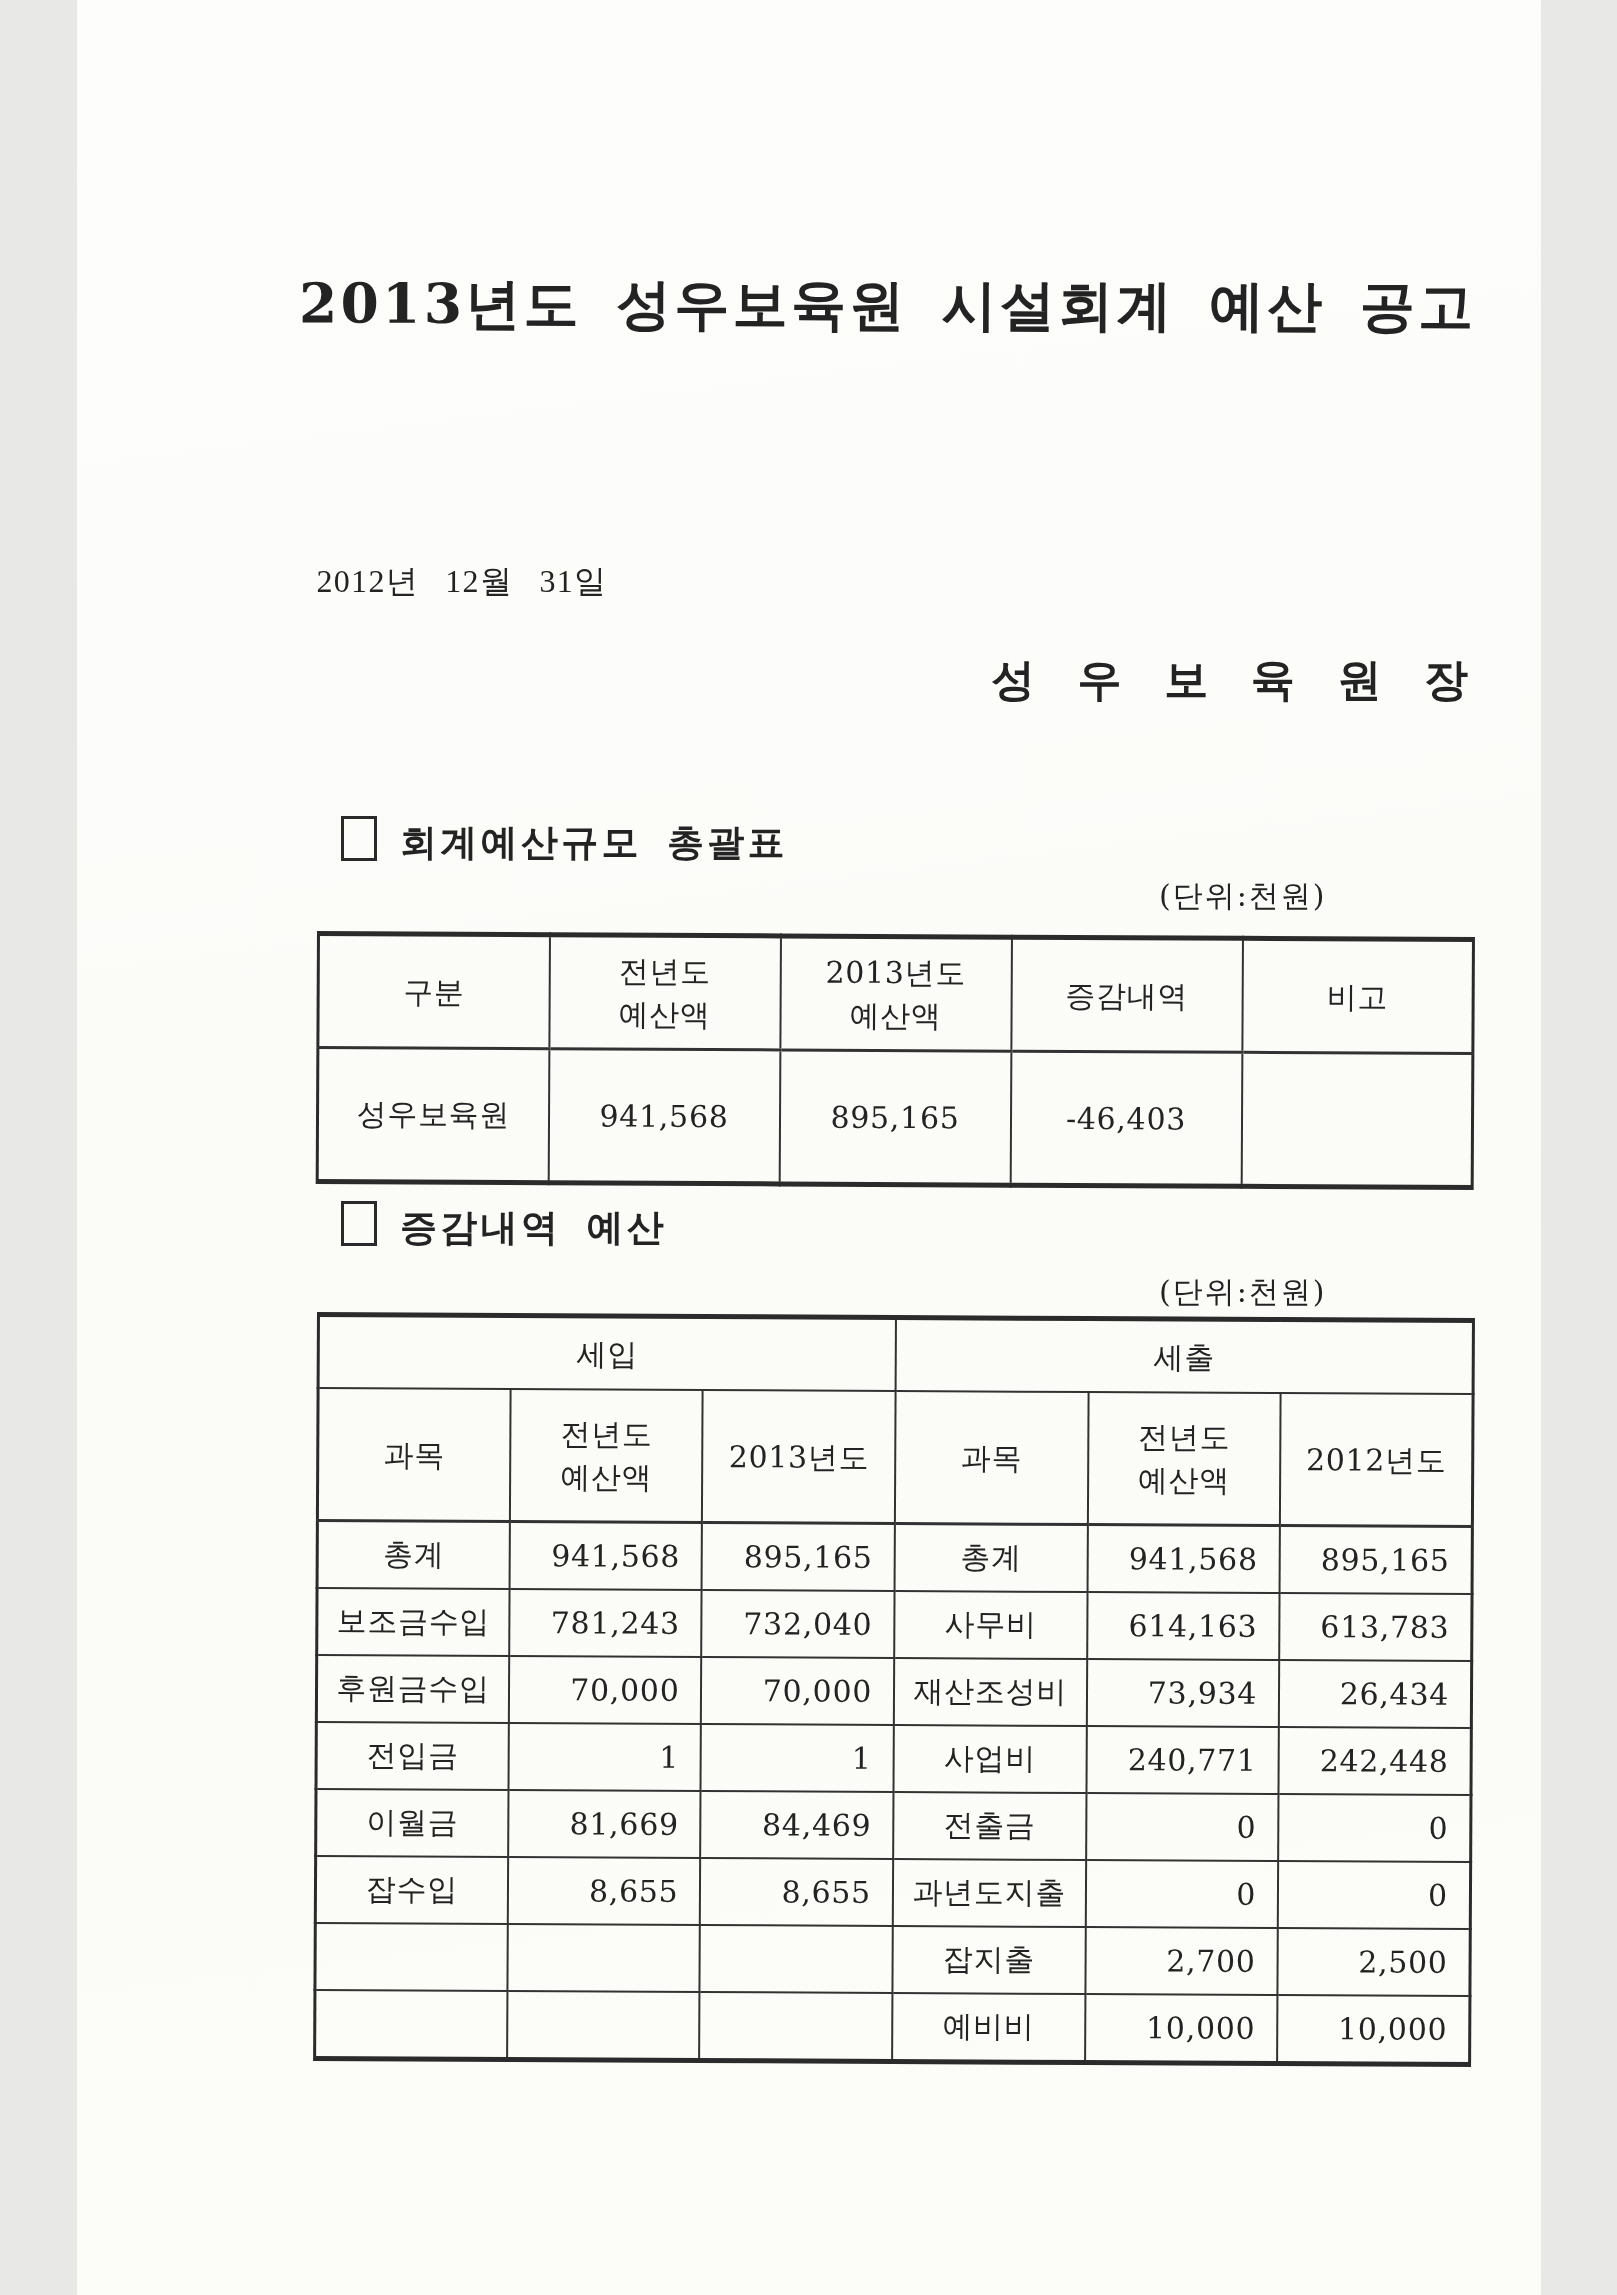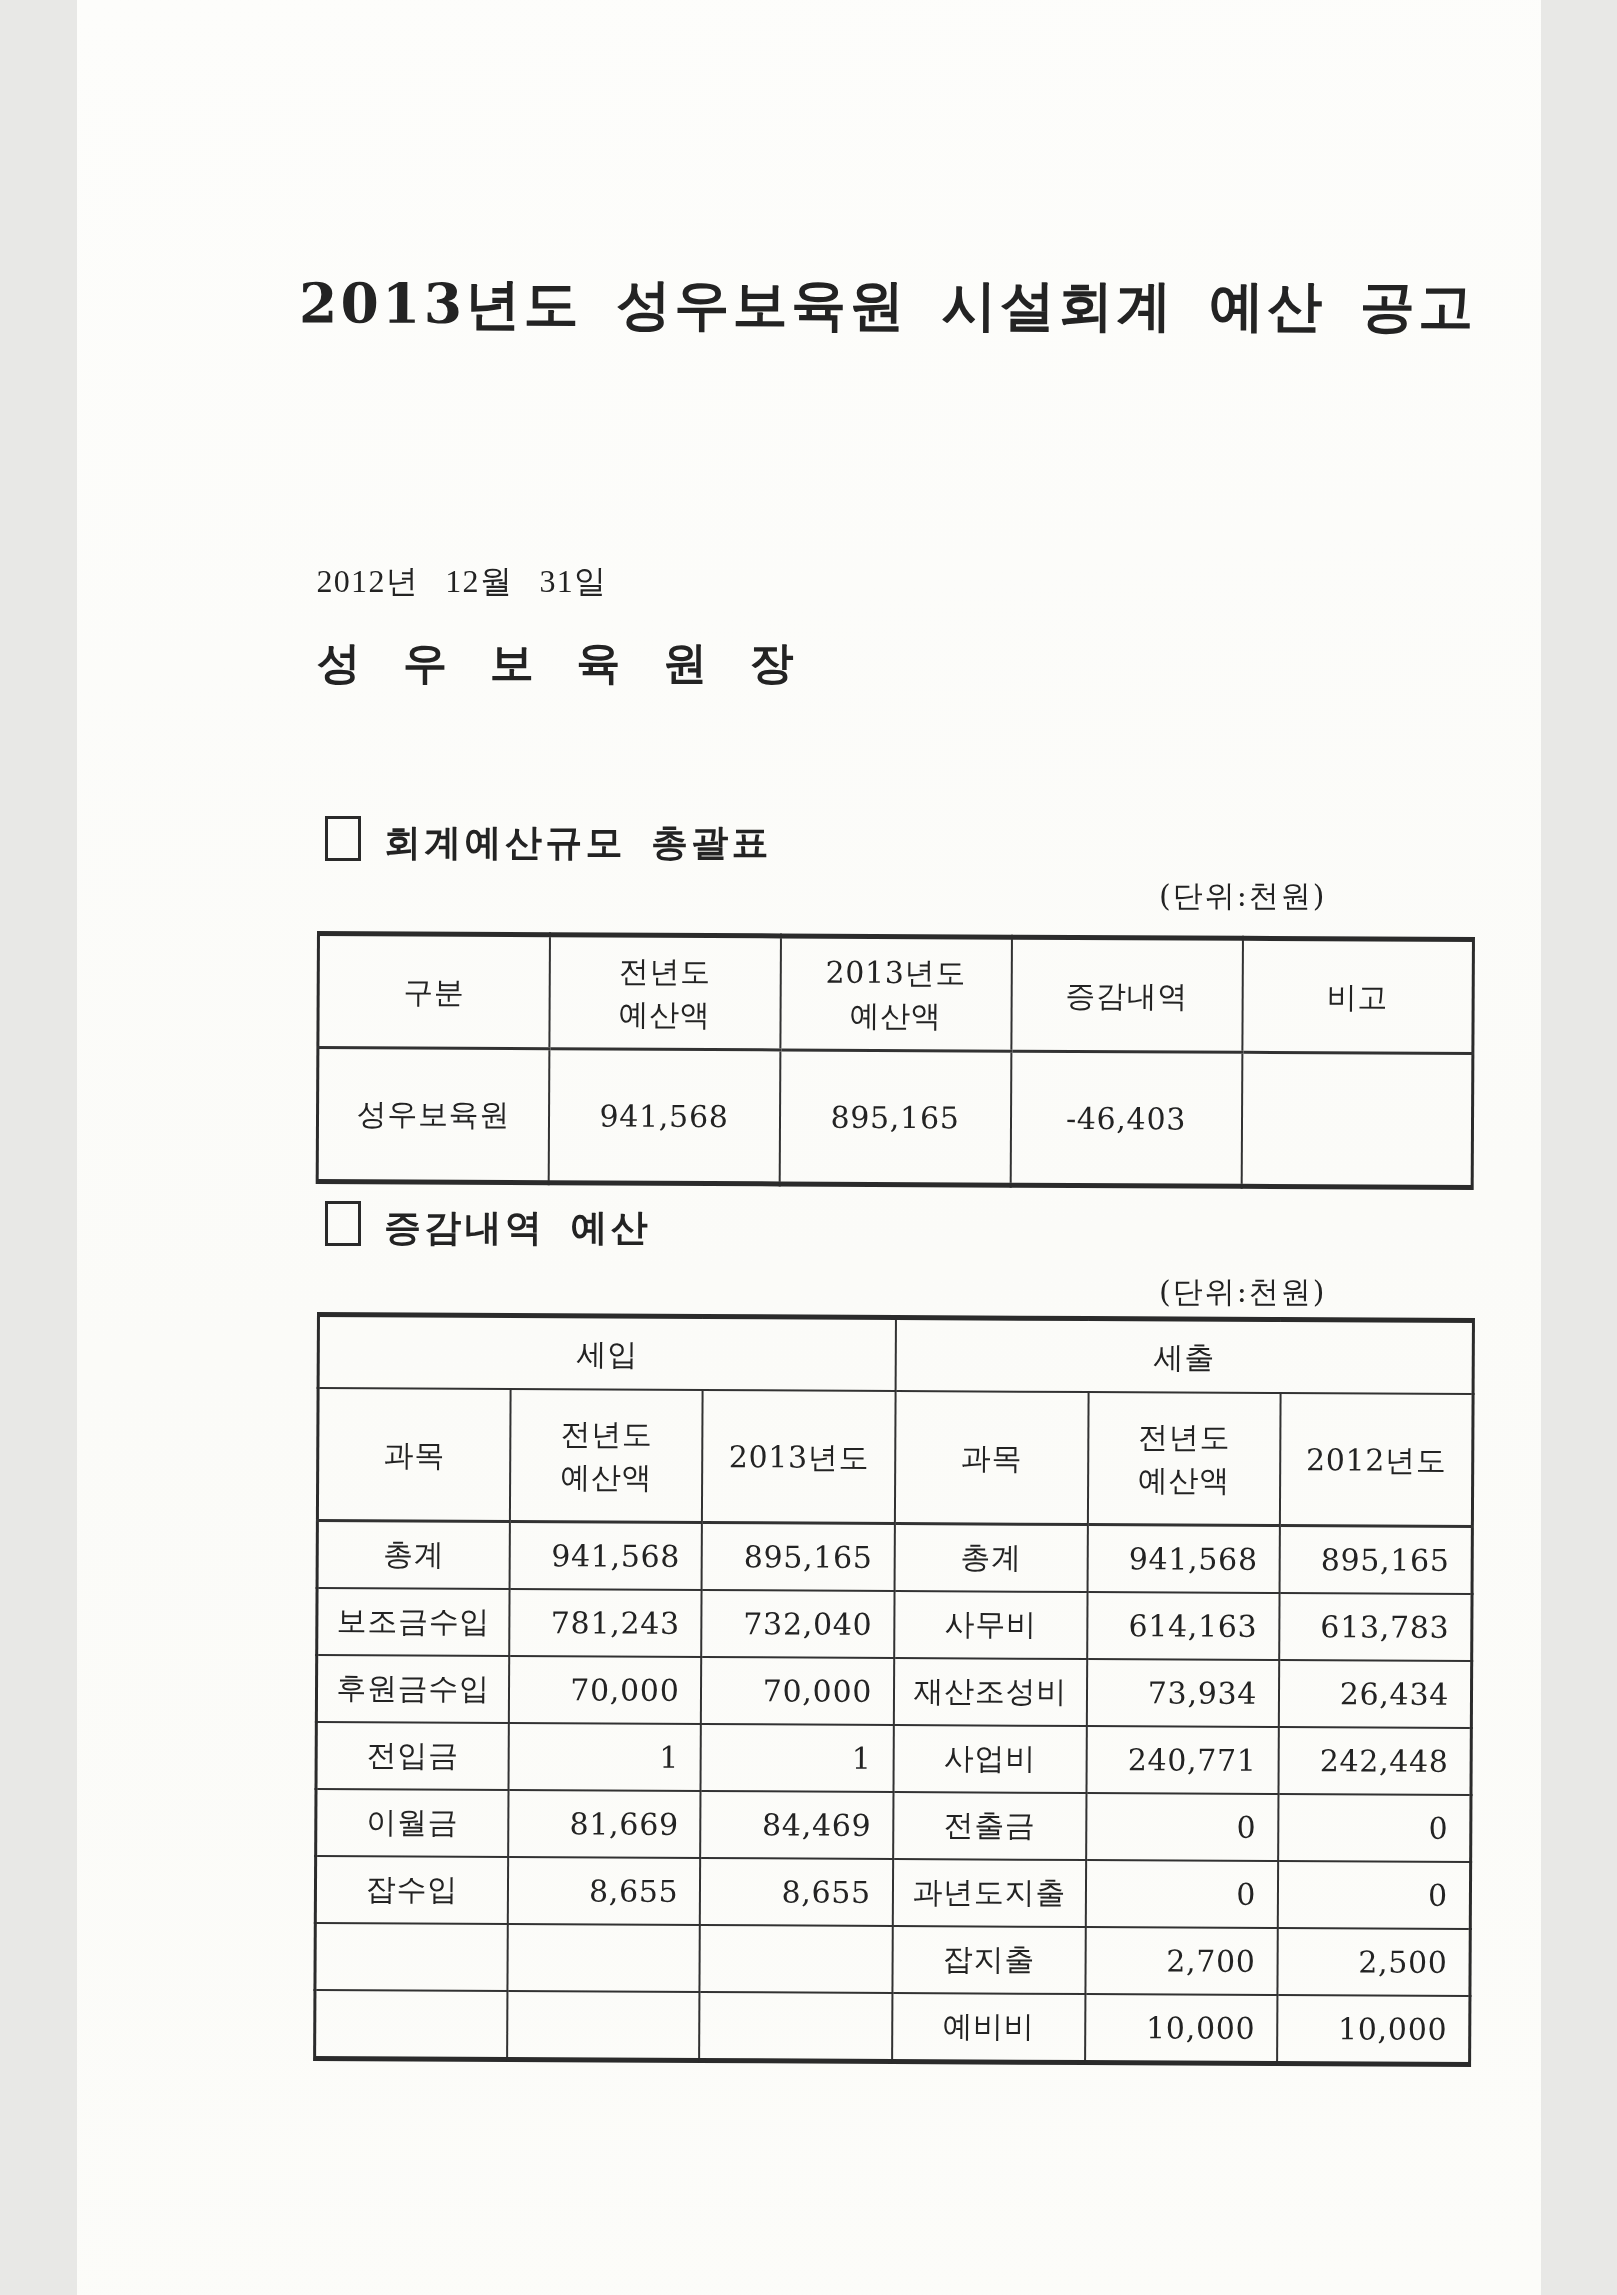--- a/index.html
+++ b/index.html
@@ -58,31 +58,31 @@
     top: 560px;
     font-size: 32px;
     word-spacing: 17px;
     letter-spacing: 1.3px;
     font-family: Liberation Serif, serif;
   }
   .signer {
     position: absolute;
     left: 240px;
     width: 1158px;
-    top: 634px;
-    text-align: left;
+    top: 651px;
+    text-align: right;
     font-size: 44px;
     font-weight: 700;
     letter-spacing: 6.5px;
     word-spacing: 14.3px;
   }
   
   .sec-head {
     position: absolute;
-    left: 232px;
+    left: 248px;
     font-size: 37px;
     font-weight: 700;
     letter-spacing: 3.3px;
     word-spacing: 9px;
     white-space: nowrap;
     padding-left: 16px;
   }
   .sec-head .chk {
     display: inline-block;
     width: 30px;

